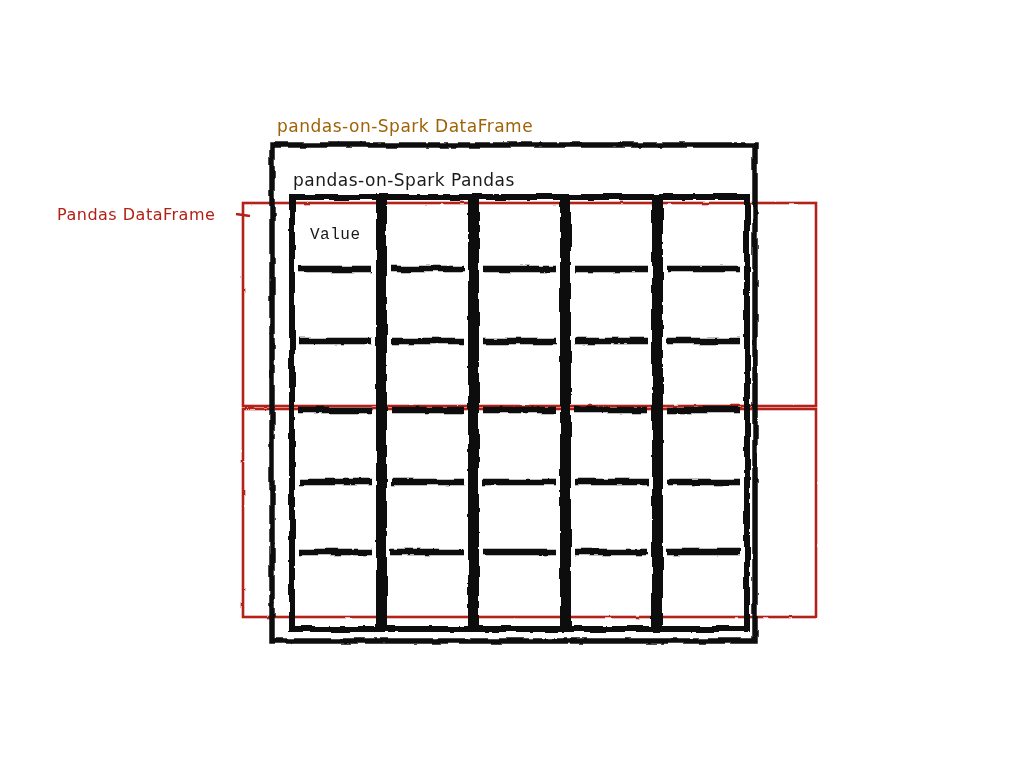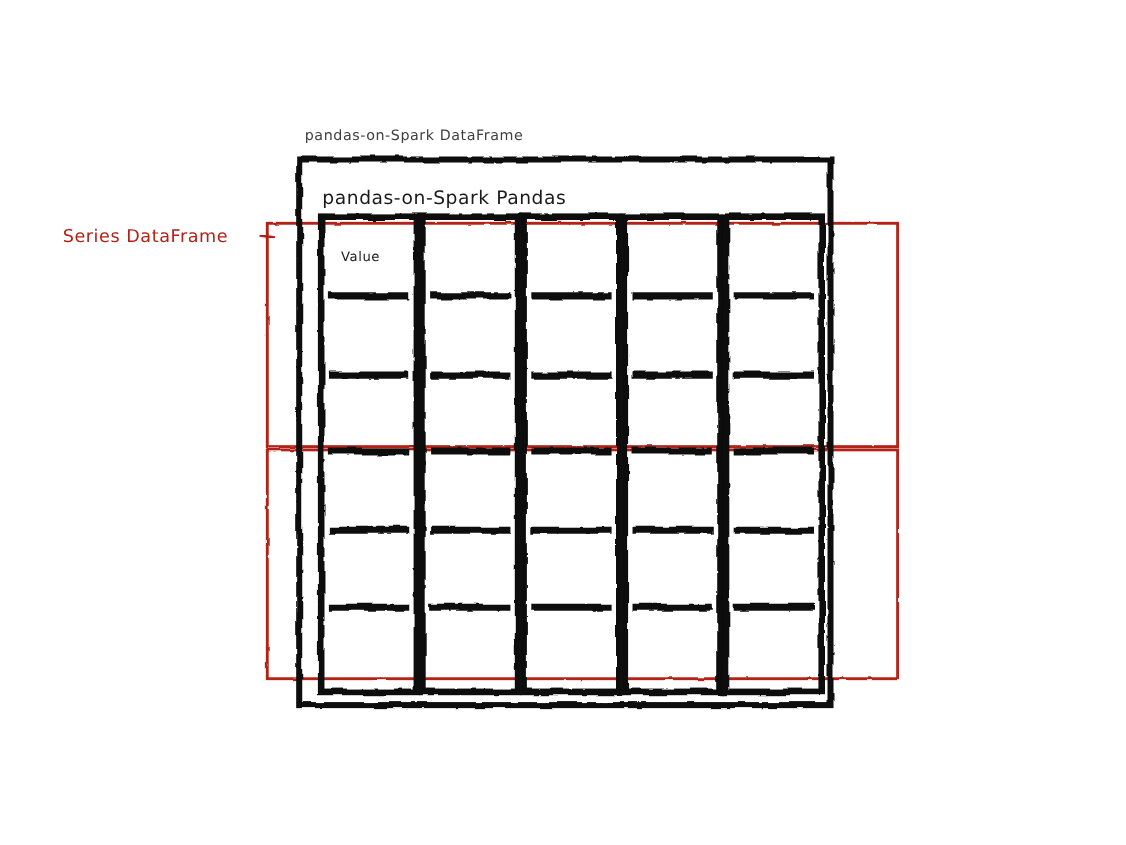--- a/index.html
+++ b/index.html
@@ -27,38 +27,39 @@
     position: absolute;
     white-space: nowrap;
     font-family: "DejaVu Sans", sans-serif;
     letter-spacing: 0.5px;
   }
 
   
   #psdf-title {
     left: 277px;
     top: 116px;
-    font-size: 13px;
-    color: #404040;
+    font-size: 17px;
+    color: #a16207;
   }
 
   
   #psser-title {
     left: 293px;
     top: 170px;
     font-size: 17px;
     color: #1a1a1a;
   }
 
   
   #value-label {
     left: 310px;
     top: 226px;
-    font-size: 12px;
+    font-size: 16px;
     color: #1a1a1a;
+    font-family: Liberation Mono, monospace;
   }
 
   
   #pandas-df-label {
     left: 57px;
     top: 205px;
     font-size: 16px;
     color: #b32015;
   }
 </style>
@@ -142,13 +143,13 @@
     <line x1="667" y1="552" x2="740" y2="552"></line>
   </g>
 </svg>
 
 <div class="label" id="psdf-title">pandas-on-Spark DataFrame</div>
 
 <div class="label" id="psser-title">pandas-on-Spark Pandas</div>
 
 <div class="label" id="value-label">Value</div>
 
-<div class="label" id="pandas-df-label">Series DataFrame</div>
+<div class="label" id="pandas-df-label">Pandas DataFrame</div>
 
 </body></html>

